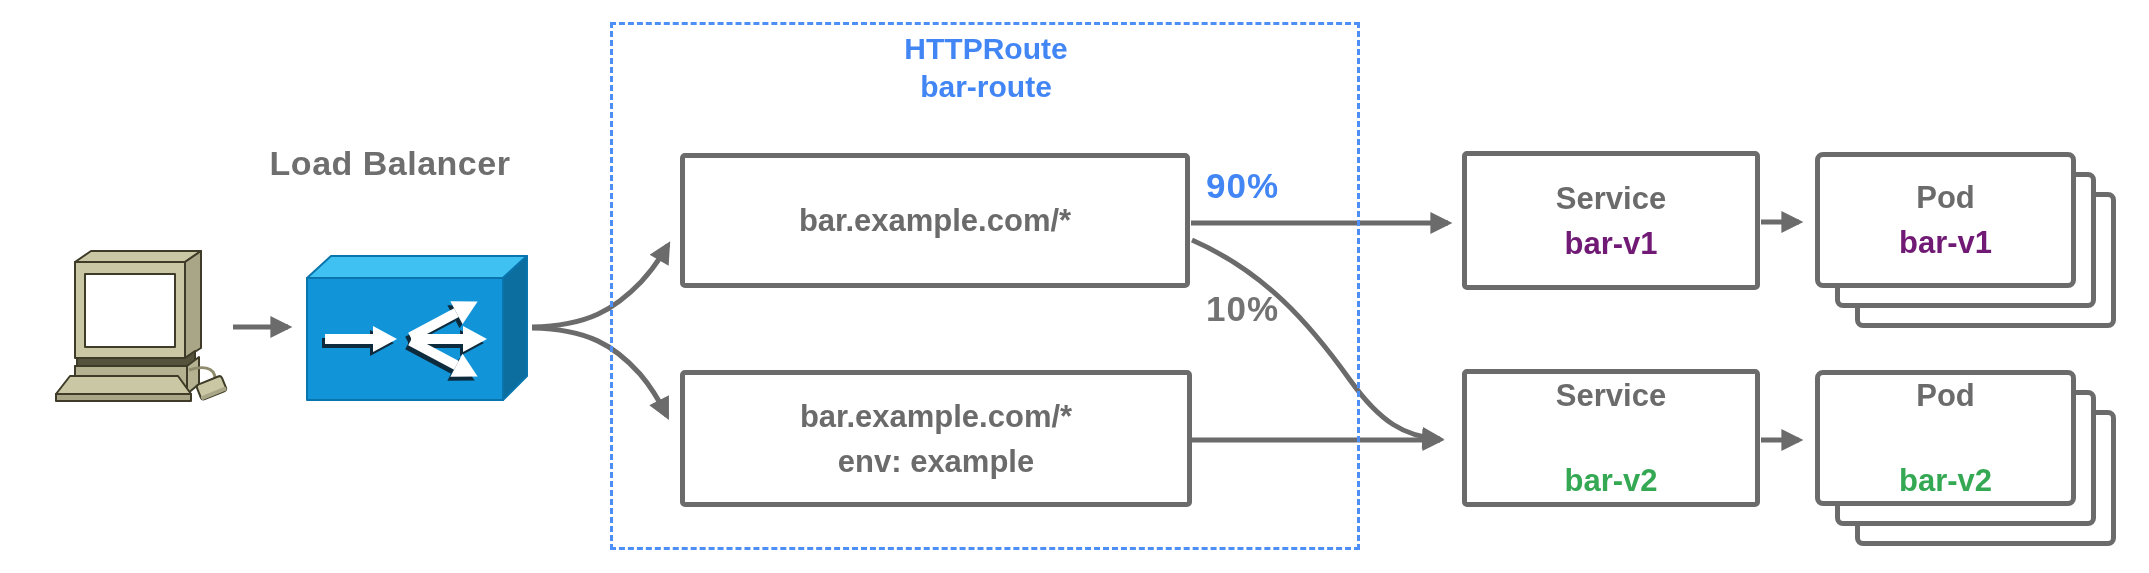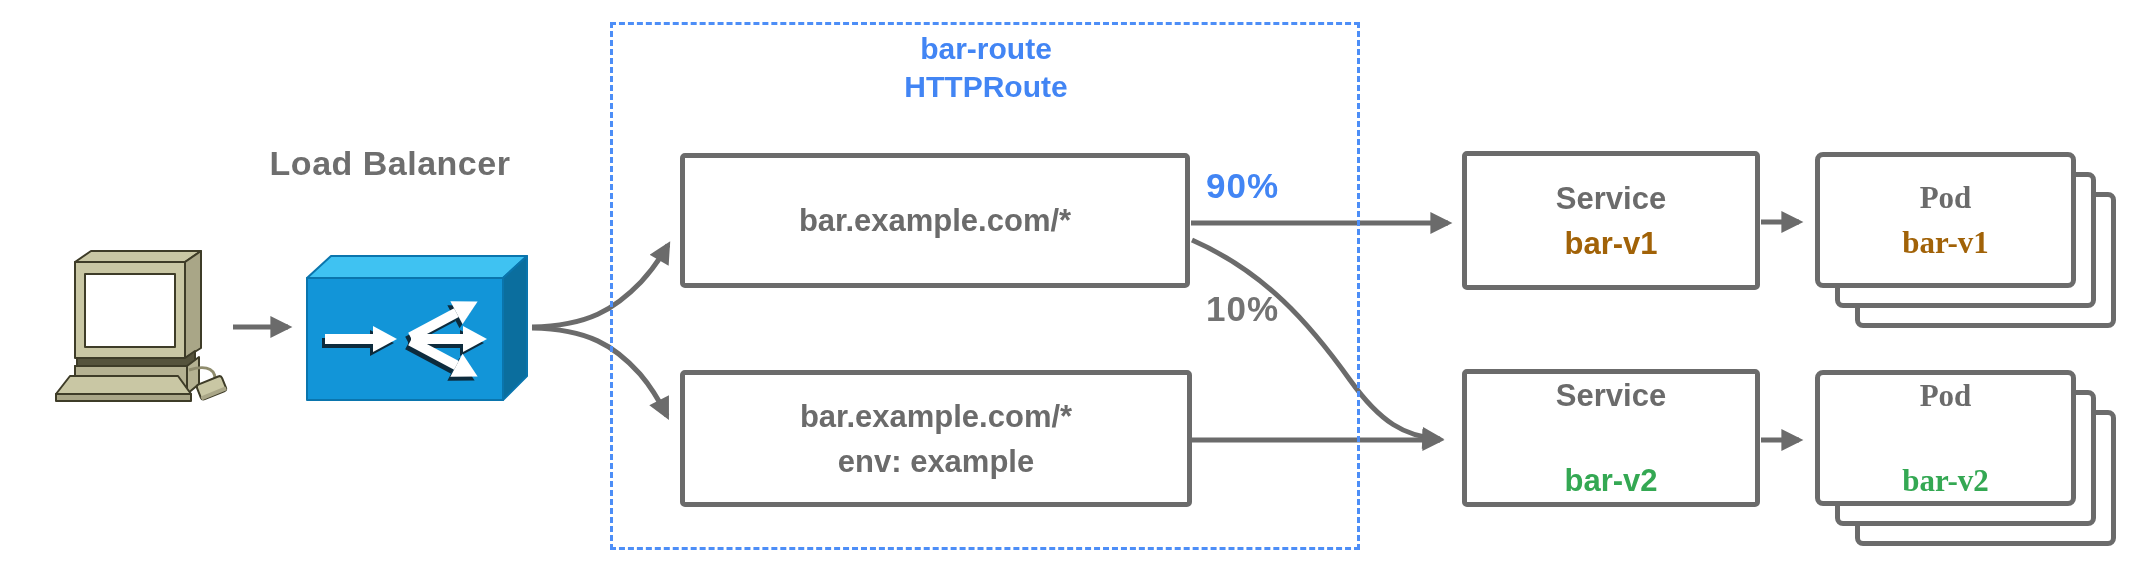--- a/index.html
+++ b/index.html
@@ -48,25 +48,25 @@
     display:flex;flex-direction:column;
     align-items:center;justify-content:center;
     text-align:center;
     font-weight:700;font-size:31px;color:#6b6b6b;
     line-height:45px;
   }
   .route-box-top{left:680px;top:153px;width:510px;height:135px;}
   .route-box-bottom{left:680px;top:370px;width:512px;height:137px;}
   .service-v1{left:1462px;top:151px;width:298px;height:139px;}
   .service-v2{left:1462px;top:369px;width:298px;height:138px;}
-  .name-blue{color:#a16207;}
+  .name-blue{color:#701a75;}
   .name-green{color:#34a853;margin-top:40px;}
 
   
-  .pod-stack{width:302px;height:178px;font-family:Liberation Serif, serif;}
+  .pod-stack{width:302px;height:178px;}
   .pod-stack-v1{left:1815px;top:152px;}
   .pod-stack-v2{left:1815px;top:370px;}
   .pod-card{
     position:absolute;
     width:261px;height:136px;
     box-sizing:border-box;
     background:#ffffff;
     border:5px solid #6b6b6b;
     border-radius:8px;
   }
@@ -171,22 +171,22 @@
             <polygon points="56,-13 80,0 56,13"></polygon>
           </g>
       </g>
     </g>
   </svg>
 
   <div class="abs lb-label">Load Balancer</div>
 
   <div class="abs route-container"></div>
   <div class="abs route-title">
+    <div>HTTPRoute</div>
     <div>bar-route</div>
-    <div>HTTPRoute</div>
   </div>
 
   <div class="abs box route-box-top">
     <div>bar.example.com/*</div>
   </div>
   <div class="abs box route-box-bottom">
     <div>bar.example.com/*</div>
     <div>env: example</div>
   </div>
 

